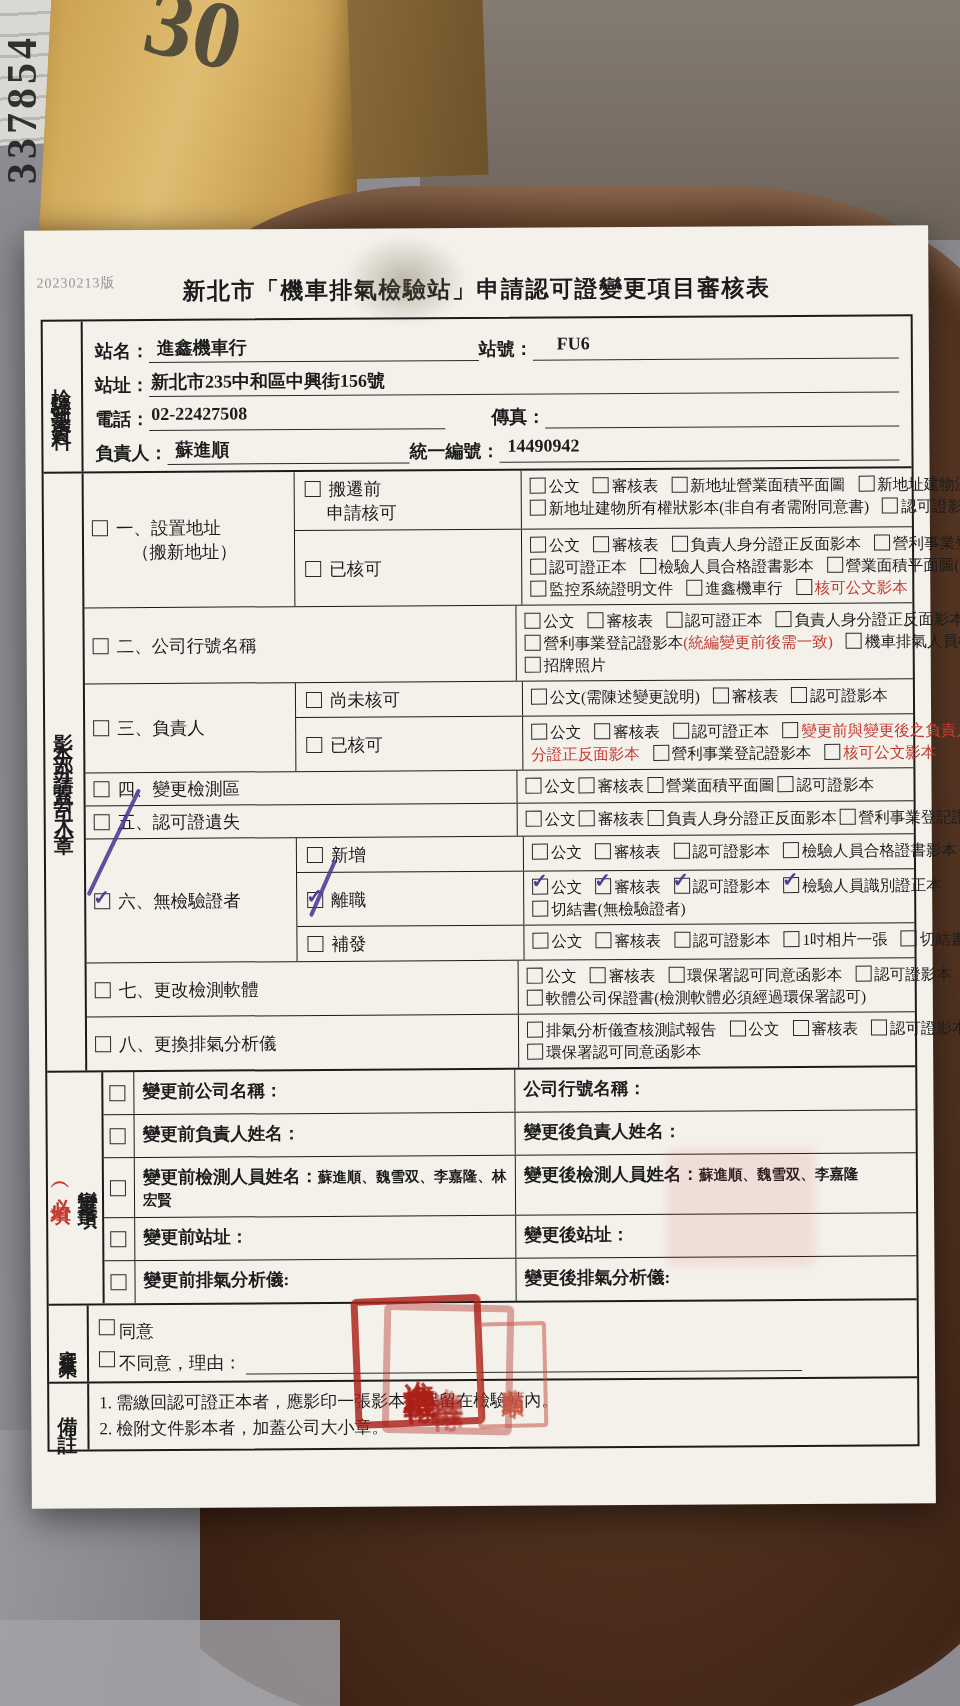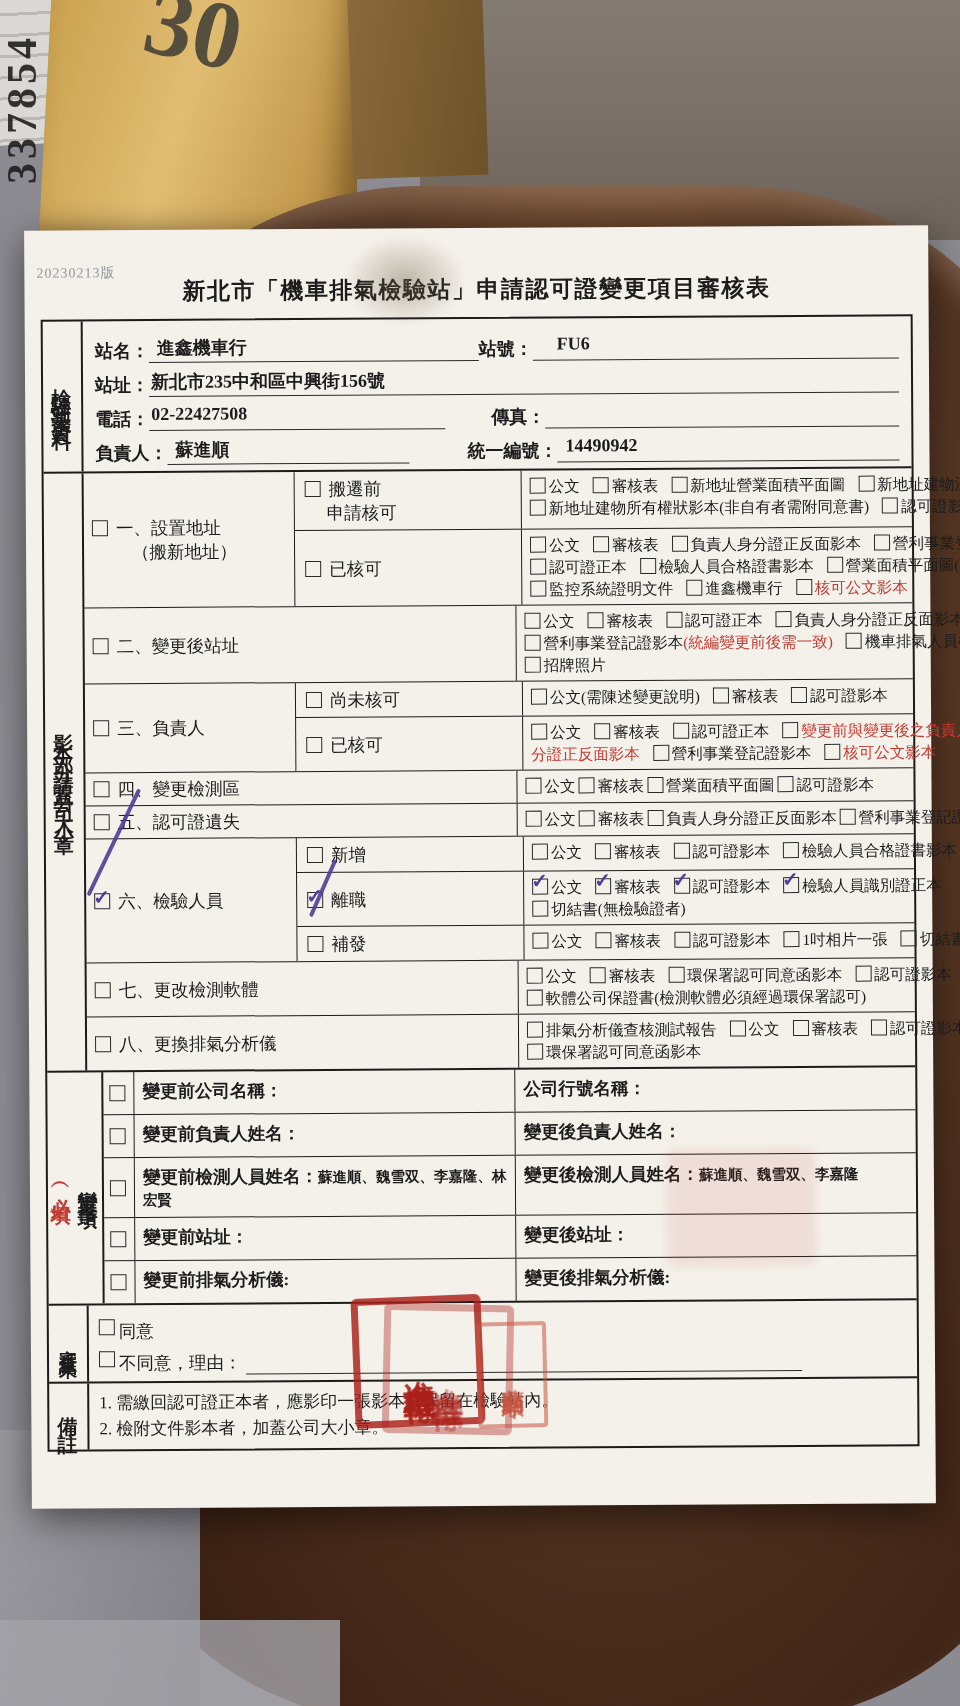--- a/index.html
+++ b/index.html
@@ -27,21 +27,21 @@
   .bg-floor-strip{position:absolute;left:0;top:1620px;width:340px;height:86px;background:#a3a2a7;opacity:.8;}
 
   
   .paper{position:absolute;left:28px;top:228px;width:904px;height:1278px;background:#f4f1eb;
     transform:rotate(-0.35deg);box-shadow:0 10px 36px rgba(0,0,0,.5);
     color:#1c1c1c;}
   .smudge{position:absolute;left:318px;top:6px;width:125px;height:92px;border-radius:50%;
     background:radial-gradient(rgba(112,102,76,.42),rgba(112,102,76,0) 70%);filter:blur(2px);}
   .ghost-stamp{position:absolute;left:636px;top:922px;width:150px;height:118px;border-radius:8px;
     background:rgba(200,60,48,.10);filter:blur(5px);}
-  .version{position:absolute;left:12px;top:34px;font-size:14px;color:#95959c;letter-spacing:1px;}
+  .version{position:absolute;left:12px;top:44px;font-size:14px;color:#95959c;letter-spacing:1px;}
   .title{margin:46px auto 0;text-align:center;font-size:23px;font-weight:bold;letter-spacing:1.5px;}
 
   .ftable{width:868px;margin:12px auto 0;border:2.5px solid #1b1b1b;}
   .sec{display:flex;align-items:stretch;}
   .sec + .sec{border-top:2px solid #1b1b1b;}
   .vlabel{flex:0 0 38px;border-right:2px solid #1b1b1b;display:flex;flex-direction:column;align-items:center;
     justify-content:center;writing-mode:vertical-rl;text-orientation:upright;
     font-weight:bold;font-size:20px;letter-spacing:7px;padding:6px 0;}
   .vlabel .red{color:#c23b32;}
   .sec-body{flex:1;min-width:0;}
@@ -147,21 +147,21 @@
           </div>
           <div class="bline">
             <span class="blabel">電話：</span>
             <span class="uline" style="width:296px"><span class="hand" style="padding-left:2px">02-22427508</span></span>
             <span class="blabel" style="margin-left:46px">傳真：</span>
             <span class="uline" style="flex:1"><span class="hand"></span></span>
           </div>
           <div class="bline">
             <span class="blabel">負責人：</span>
             <span class="uline" style="width:242px"><span class="hand">蘇進順</span></span>
-            <span class="blabel" style="margin-left:58px">統一編號：</span>
+            <span class="blabel" style="">統一編號：</span>
             <span class="uline" style="flex:1"><span class="hand">14490942</span></span>
           </div>
         </div>
       </div>
 
       <div class="sec">
         <div class="vlabel" style="letter-spacing:10px">影本部分請蓋公司大小章</div>
         <div class="sec-body" id="copies-body">
             <div class="crow">
               <div class="crow-label">
@@ -218,21 +218,21 @@
                       <span class="item"><span class="cb"></span><span class="red">核可公文影本</span></span>
                     </div>
                   </div>
                 </div>
               </div>
             </div>
             <div class="crow">
               <div class="crow-label wide">
                 <div class="rl-line">
                   <span class="cb"></span>
-                  <span class="rl-text">二、變更後站址</span>
+                  <span class="rl-text">二、公司行號名稱</span>
                 </div>
               </div>
               <div class="srow-content">
                 <div class="cline">
                   <span class="item"><span class="cb"></span><span>公文</span></span>
                   <span class="item"><span class="cb"></span><span>審核表</span></span>
                   <span class="item"><span class="cb"></span><span>認可證正本</span></span>
                   <span class="item"><span class="cb"></span><span>負責人身分證正反面影本</span></span>
                 </div>
                 <div class="cline">
@@ -319,21 +319,21 @@
                   <span class="item"><span class="cb"></span><span>審核表</span></span>
                   <span class="item"><span class="cb"></span><span>負責人身分證正反面影本</span></span>
                   <span class="item"><span class="cb"></span><span>營利事業登記證影本</span></span>
                 </div>
               </div>
             </div>
             <div class="crow">
               <div class="crow-label">
                 <div class="rl-line">
                   <span class="cb pen"></span>
-                  <span class="rl-text">六、檢驗人員</span>
+                  <span class="rl-text">六、無檢驗證者</span>
                 </div>
                 <div class="slash big"></div>
               </div>
               <div class="crow-right">
                 <div class="srow">
                   <div class="srow-label">
                     <div class="rl-line">
                       <span class="cb"></span>
                       <span class="rl-text">新增</span>
                     </div>

